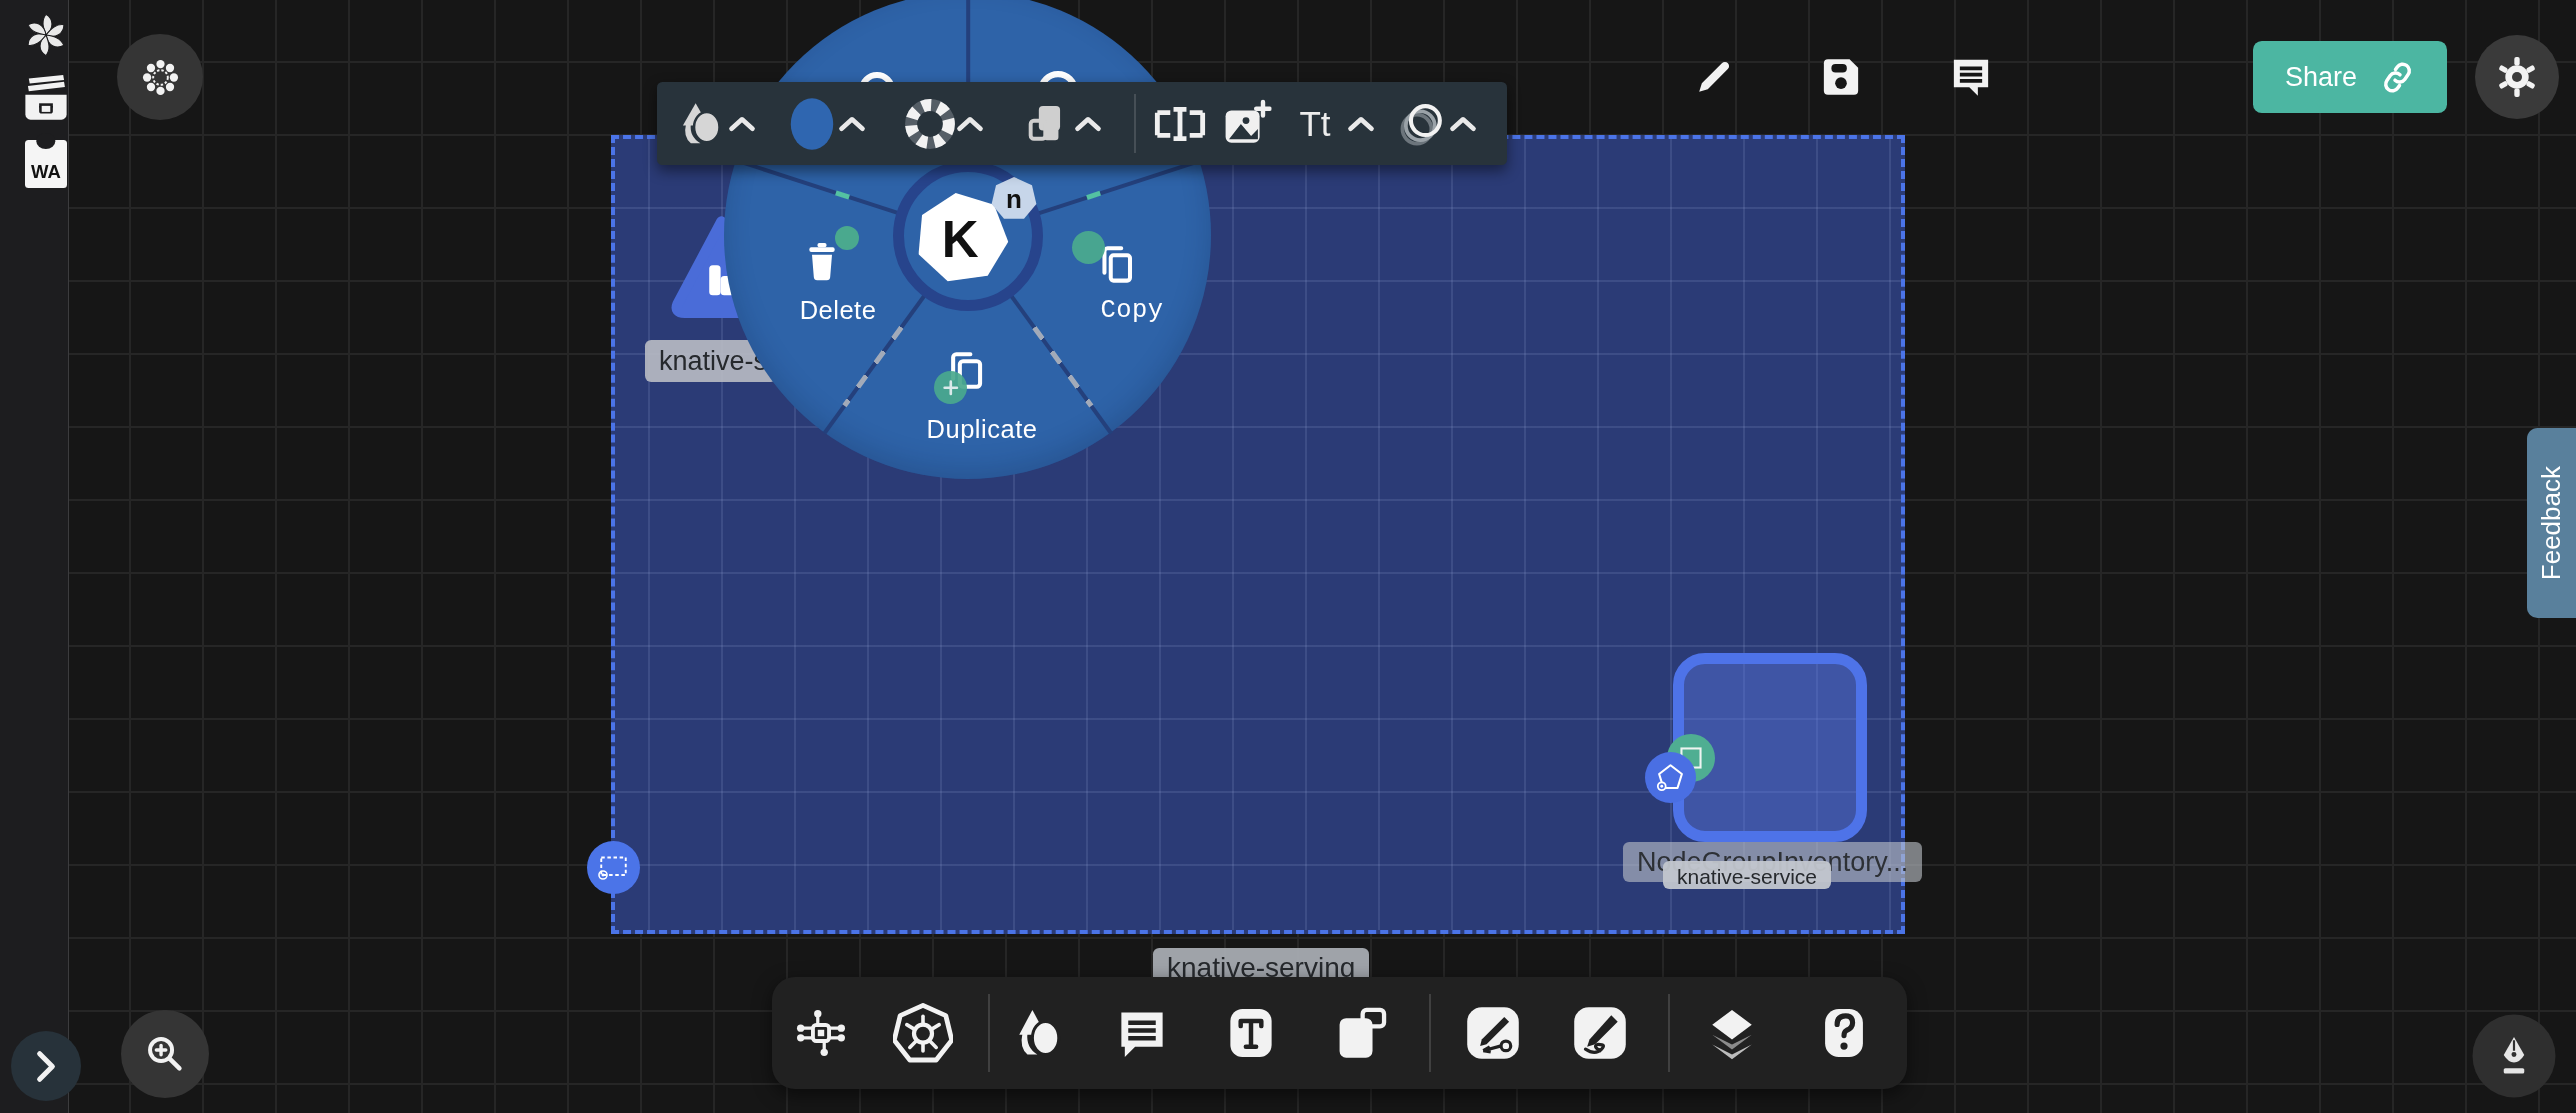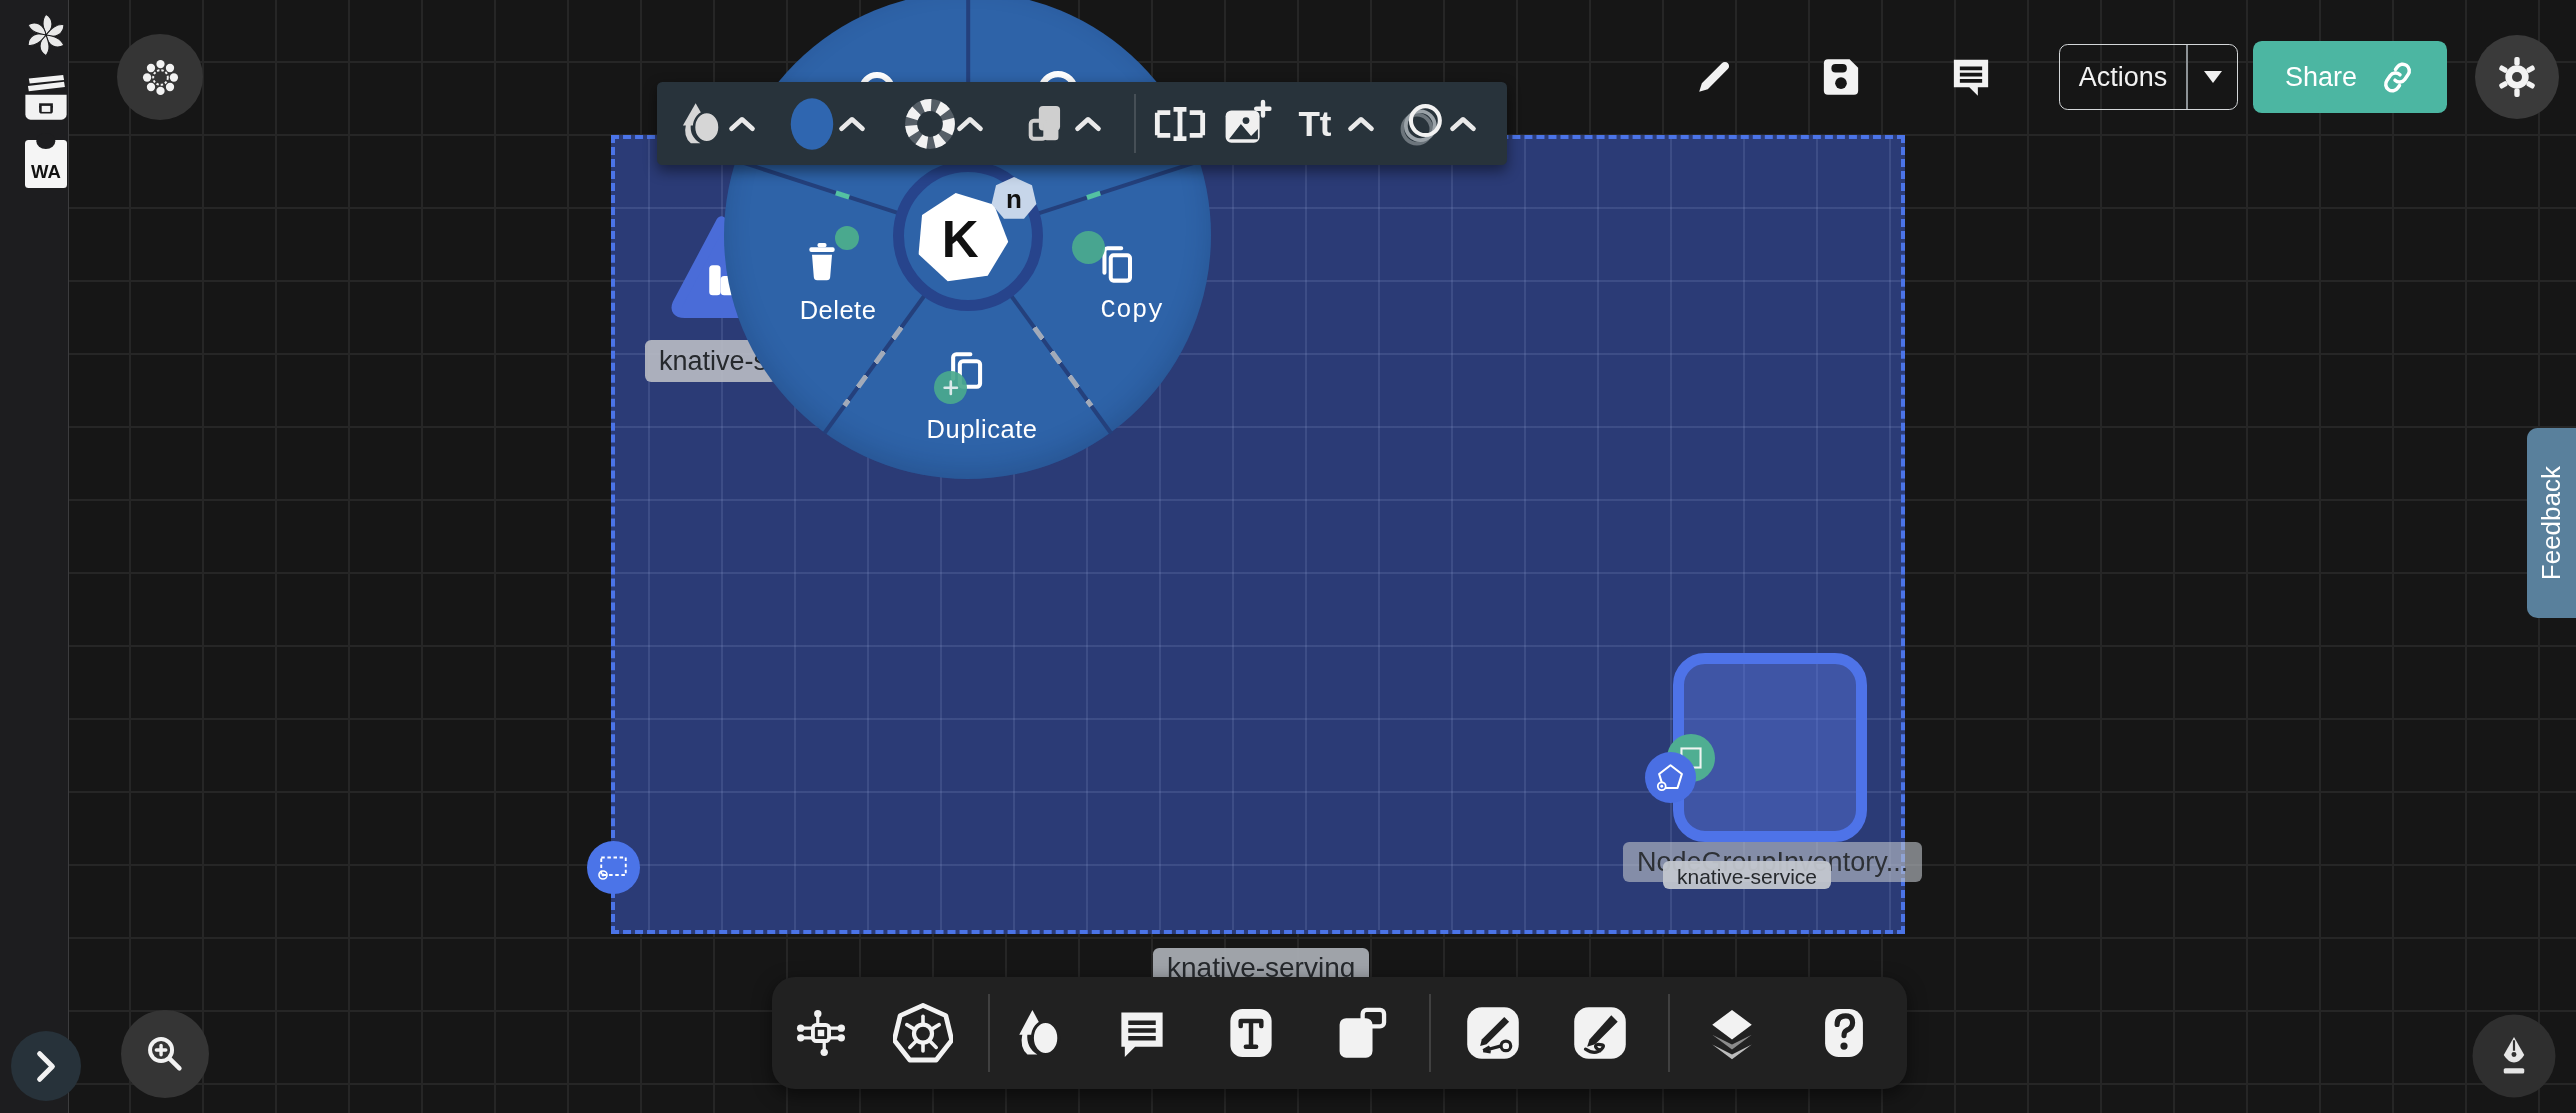--- a/index.html
+++ b/index.html
@@ -255,21 +255,21 @@
     <div class="tb-item" style="left:589px;">
       <svg width="51" height="51" viewBox="0 0 30 30">
         <rect x="3" y="7" width="20" height="19" rx="3.4" fill="#f0f0f0"></rect>
         <path d="M5 24 L12 15 L18 22 L22 18 V24 Z" fill="#28333b"></path>
         <circle cx="15" cy="13" r="2" fill="#28333b"></circle>
         <path d="M25 2 V10 M21 6 H29" stroke="#f0f0f0" stroke-width="2.6" stroke-linecap="round"></path>
       </svg>
     </div>
 
     <div class="tb-item" style="left:658px;">
-      <span style="font-size:35px; font-weight:700; color:#ededed;">Tt</span>
+      <span style="font-size:35px; font-weight:400; color:#ededed;">Tt</span>
     </div>
     <div class="tb-item" style="left:704px;">
       <svg width="28" height="17.6" viewBox="0 0 24 14">
           <polyline points="3,11 12,3 21,11" fill="none" stroke="#e9e9e9" stroke-width="4" stroke-linecap="round" stroke-linejoin="round"></polyline>
         </svg>
     </div>
 
     <div class="tb-item" style="left:765px;">
       <svg width="51" height="51" viewBox="0 0 30 30">
         <circle cx="12" cy="18" r="8.5" fill="none" stroke="#6c757c" stroke-width="2.2"></circle>
@@ -460,29 +460,20 @@
   <svg class="abs ctr" style="left:1841px; top:77px; z-index:70;" width="48" height="48" viewBox="0 0 28 28">
     <path d="M4 6 a2.4 2.4 0 0 1 2.4 -2.4 H19 L24 8.6 V22 a2.4 2.4 0 0 1 -2.4 2.4 H6.4 A2.4 2.4 0 0 1 4 22 Z" fill="#f2f2f2"></path>
     <rect x="8.4" y="6.4" width="9" height="5" rx="2.4" fill="#161616"></rect>
     <circle cx="14" cy="17.6" r="3.4" fill="#161616"></circle>
   </svg>
   <svg class="abs ctr" style="left:1971px; top:77px; z-index:70;" width="48" height="48" viewBox="0 0 28 28">
     <path d="M4 4 H24 V20 H13 l5 5 v-5 H4 Z" fill="#f2f2f2"></path>
     <path d="M7.5 9 H20.5 M7.5 12.6 H20.5 M7.5 16.2 H20.5" stroke="#161616" stroke-width="2.2"></path>
   </svg>
 
-  <div class="abs actions-btn">
-    <div style="flex:1; display:flex; align-items:center; justify-content:center;">
-      <span style="font-size:27px;">Actions</span>
-    </div>
-    <div style="width:1.8px; background:#8d9296;"></div>
-    <div style="width:49px; display:flex; align-items:center; justify-content:center;">
-      <div style="width:0; height:0; border-left:9.7px solid transparent; border-right:9.7px solid transparent; border-top:12.3px solid #f2f2f2;"></div>
-    </div>
-  </div>
 
   <div class="abs share-btn">
     <span style="font-size:27px;">Share</span>
     <svg width="35" height="35" viewBox="0 0 24 24" style="transform:rotate(-10deg);">
       <g fill="none" stroke="#fff" stroke-width="2.4" stroke-linecap="round">
         <path d="M10 13.5 a4.5 4.5 0 0 0 6.8 0.5 l2.7 -2.7 a4.5 4.5 0 0 0 -6.4 -6.4 l-1.5 1.5"></path>
         <path d="M14 10.5 a4.5 4.5 0 0 0 -6.8 -0.5 l-2.7 2.7 a4.5 4.5 0 0 0 6.4 6.4 l1.5 -1.5"></path>
       </g>
     </svg>
   </div>

